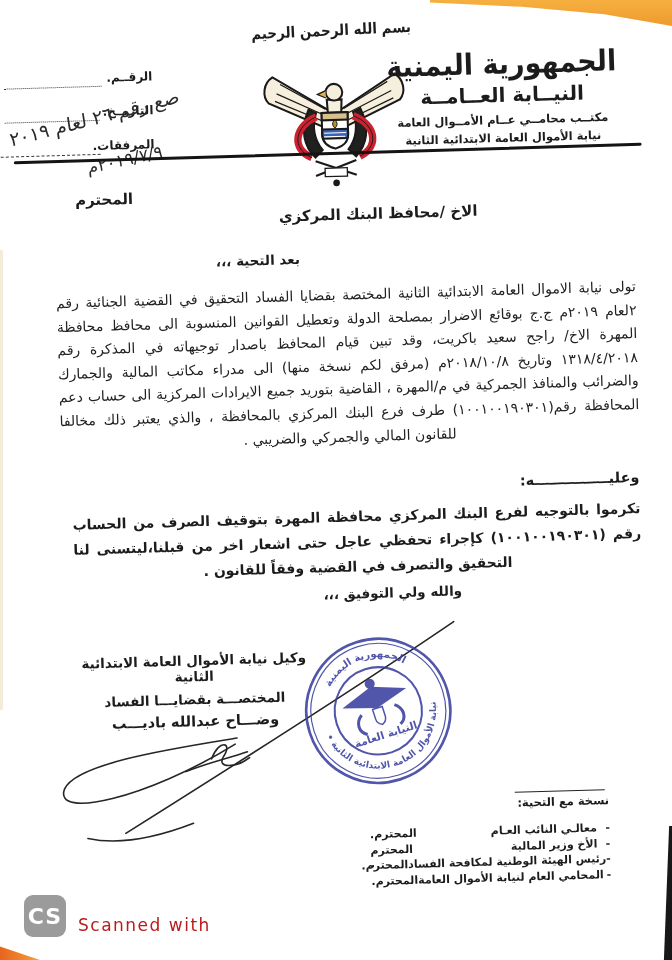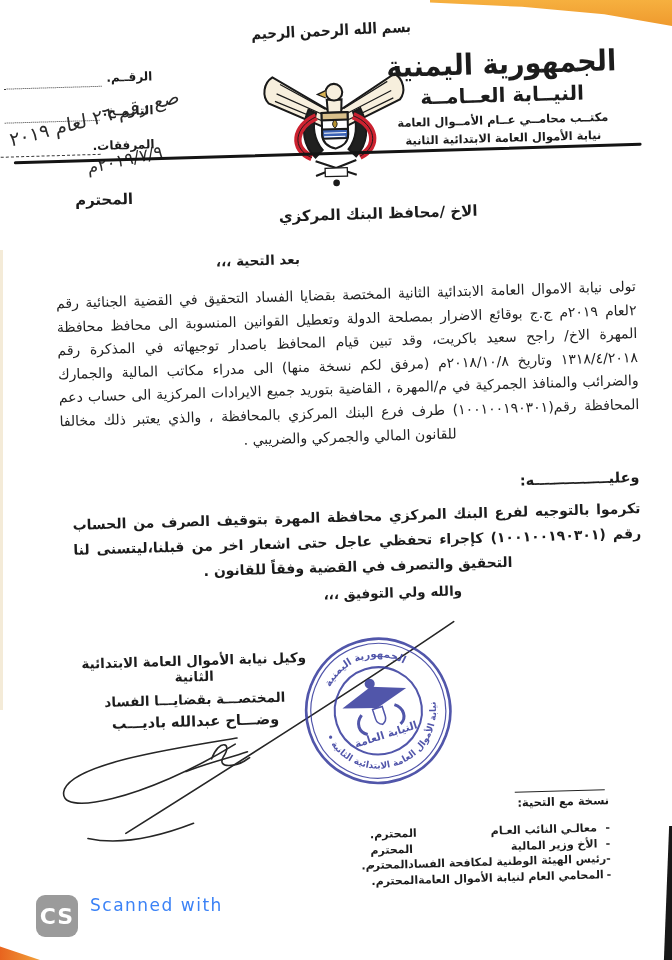--- a/index.html
+++ b/index.html
@@ -72,25 +72,25 @@
   
   .cc-wrap{right:72px;top:797px;width:240px;font-size:11.5px;}
   .cc-overline{position:absolute;right:4px;top:0;width:90px;border-top:1.6px solid #222;}
   .cc-heading{padding-top:4px;font-weight:700;text-align:right;}
   .cc-rows{margin-top:14px;}
   .cc-row{display:flex;direction:rtl;align-items:baseline;height:15.6px;font-size:11px;}
   .cc-dash{width:13px;font-weight:700;}
   .cc-name{flex:1;text-align:right;font-weight:700;white-space:nowrap;}
   .cc-hon{width:50px;text-align:left;font-weight:700;}
   
-  .cam{position:absolute;left:36px;top:895px;display:flex;direction:ltr;align-items:flex-start;}
+  .cam{position:absolute;left:24px;top:895px;display:flex;direction:ltr;align-items:flex-start;}
   .cam-icon{width:42px;height:42px;border-radius:9px;background:#9b9b9b;color:#ffffff;
     display:flex;align-items:center;justify-content:center;
     font-size:22px;font-weight:700;letter-spacing:1px;font-family:"DejaVu Sans",sans-serif;}
-  .cam-text{margin-left:12px;color:#3b82f6;font-size:17px;line-height:21px;letter-spacing:1.5px;}
+  .cam-text{margin-left:12px;color:#b91c1c;font-size:17px;line-height:21px;letter-spacing:1.5px;margin-top:20px;}
   svg text{font-family:"DejaVu Sans",sans-serif;}
 </style>
 </head>
 <body>
 
 <div class="backdrop-top-right"></div>
 <div class="backdrop-left-tint"></div>
 <div class="backdrop-bottom-left"></div>
 <div class="backdrop-right-shadow"></div>
 

